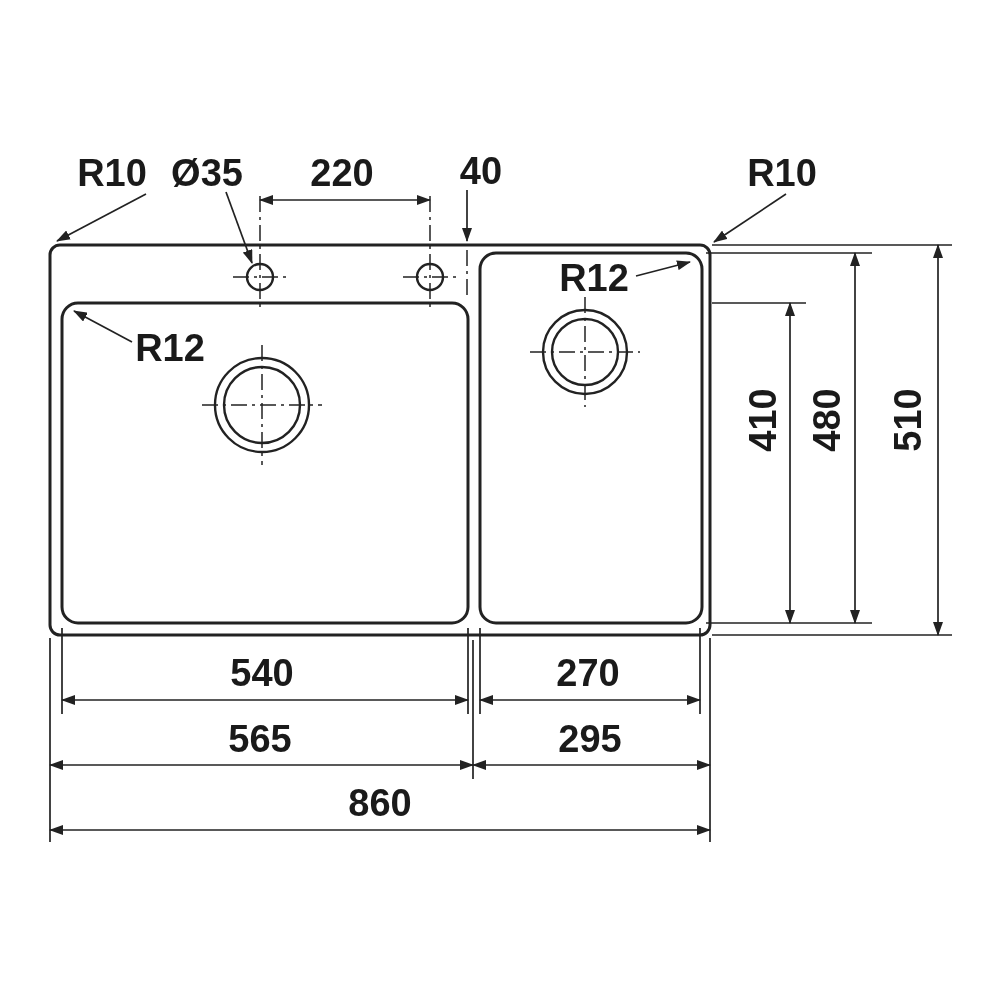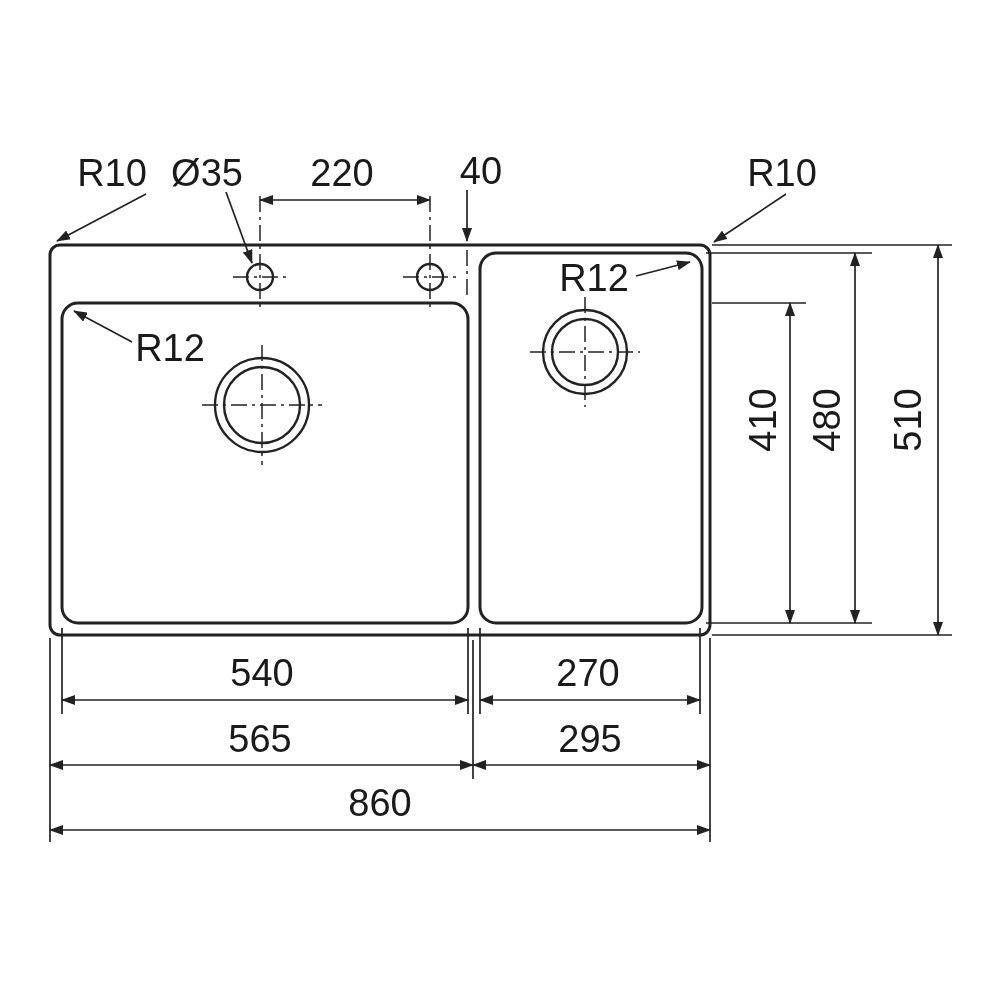--- a/index.html
+++ b/index.html
@@ -6,20 +6,21 @@
     margin: 0;
     padding: 0;
     background: #ffffff;
   }
   .canvas {
     position: relative;
     width: 1000px;
     height: 1000px;
     background: #ffffff;
     font-family: "Liberation Sans", sans-serif;
+    font-weight: bold;
   }
   svg { display: block; }
   .obj  { fill: none; stroke: #222222; stroke-width: 3; stroke-linejoin: round; }
   .obj2 { fill: none; stroke: #222222; stroke-width: 2.4; }
   .dim  { fill: none; stroke: #222222; stroke-width: 1.7; }
   .cl   { fill: none; stroke: #222222; stroke-width: 1.5; stroke-dasharray: 16 5 3 5; }
   .lbl  {
     font-family: "Liberation Sans", sans-serif;
     font-size: 38px;
     fill: #1a1a1a;

